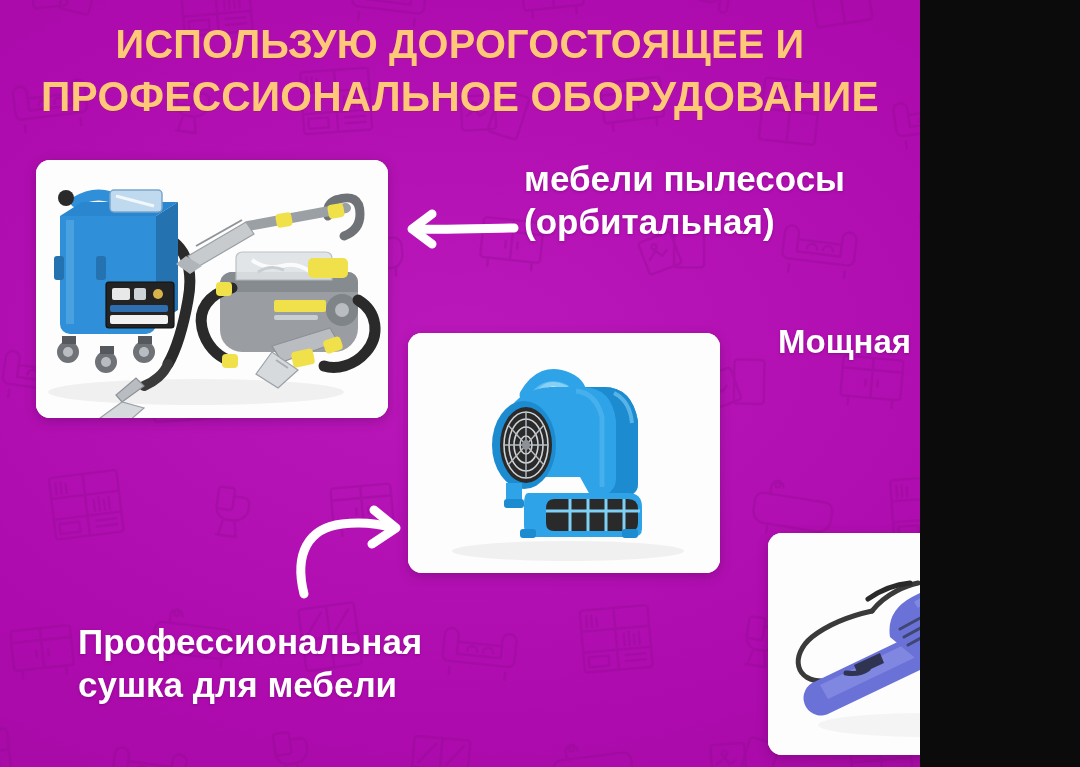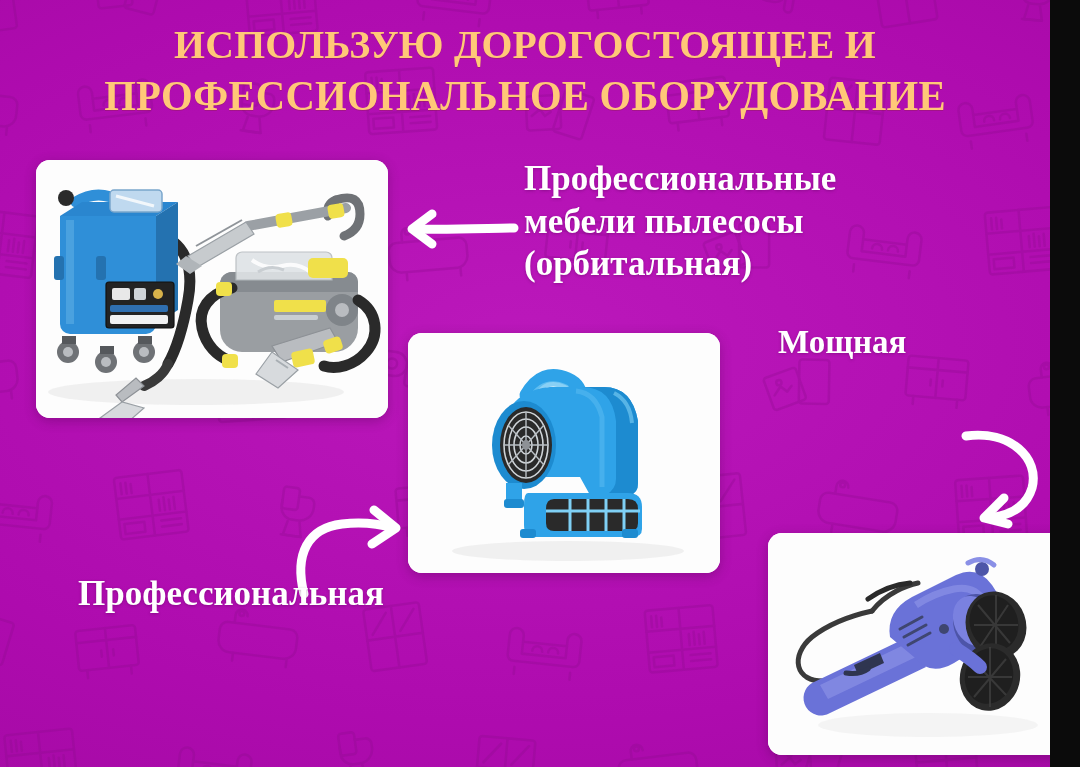--- a/index.html
+++ b/index.html
@@ -2,25 +2,25 @@
 <html lang="ru"><head>
 <meta charset="utf-8">
 <style>
   html, body {
     margin: 0;
     padding: 0;
     background: #0b0b0b;
   }
   #poster {
     position: relative;
-    width: 1050px;
+    width: 920px;
     height: 767px;
     overflow: hidden;
     background: #6d28d9;
-    font-family: Liberation Serif, serif;
+    font-family: Liberation Sans, sans-serif;
     -webkit-font-smoothing: antialiased;
   }
 
   
   .bg-base {
     position: absolute;
     inset: 0;
     background:
       radial-gradient(120% 90% at 50% 45%, #bb18bb 0%, #ae0bae 55%, #9e0a9e 100%);
   }
@@ -74,21 +74,21 @@
   }
   #label-extractor {
     left: 524px; top: 158px; width: 400px;
     font-size: 35px;
   }
   #label-orbital {
     left: 778px; top: 322px; width: 300px;
     font-size: 33px;
   }
   #label-dryer {
-    left: 78px; top: 573px; width: 420px;
+    left: 78px; top: 621px; width: 420px;
     font-size: 35px;
   }
 
   
   .arrow { position: absolute; }
   .arrow svg { display: block; overflow: visible; }
   #arrow-extractor { left: 400px; top: 198px; width: 124px; height: 62px; }
   #arrow-orbital   { left: 952px; top: 424px; width: 108px; height: 108px; }
   #arrow-dryer     { left: 288px; top: 502px; width: 124px; height: 96px; }
 </style>
@@ -416,21 +416,20 @@
     </div>
   </div>
 
   <div class="arrow" id="arrow-extractor">
     <svg viewBox="0 0 124 62" aria-hidden="true">
       <path d="M114 30 C96 30 48 32 18 31" stroke="#ffffff" stroke-width="9" fill="none" stroke-linecap="round"></path>
       <path d="M32 16 L12 31 L32 46" stroke="#ffffff" stroke-width="9" fill="none" stroke-linecap="round" stroke-linejoin="round"></path>
     </svg>
   </div>
   <div class="label" id="label-extractor">
-    <div>Профессиональные</div>
     <div>мебели пылесосы</div>
     <div>(орбитальная)</div>
   </div>
 
   <div class="label" id="label-orbital">
     <div>Мощная</div>
   </div>
   <div class="arrow" id="arrow-orbital">
     <svg viewBox="0 0 108 108" aria-hidden="true">
       <path d="M14 12 C58 6 88 34 80 64 C74 84 56 92 36 94" stroke="#ffffff" stroke-width="9" fill="none" stroke-linecap="round"></path>
@@ -439,15 +438,16 @@
   </div>
 
   <div class="arrow" id="arrow-dryer">
     <svg viewBox="0 0 124 96" aria-hidden="true">
       <path d="M16 92 C6 52 20 26 54 22 C76 19 92 22 106 26" stroke="#ffffff" stroke-width="9" fill="none" stroke-linecap="round"></path>
       <path d="M86 8 L108 26 L84 42" stroke="#ffffff" stroke-width="9" fill="none" stroke-linecap="round" stroke-linejoin="round"></path>
     </svg>
   </div>
   <div class="label" id="label-dryer">
     <div>Профессиональная</div>
+    <div>сушка для мебели</div>
   </div>
 
 </div>
 
 </body></html>

